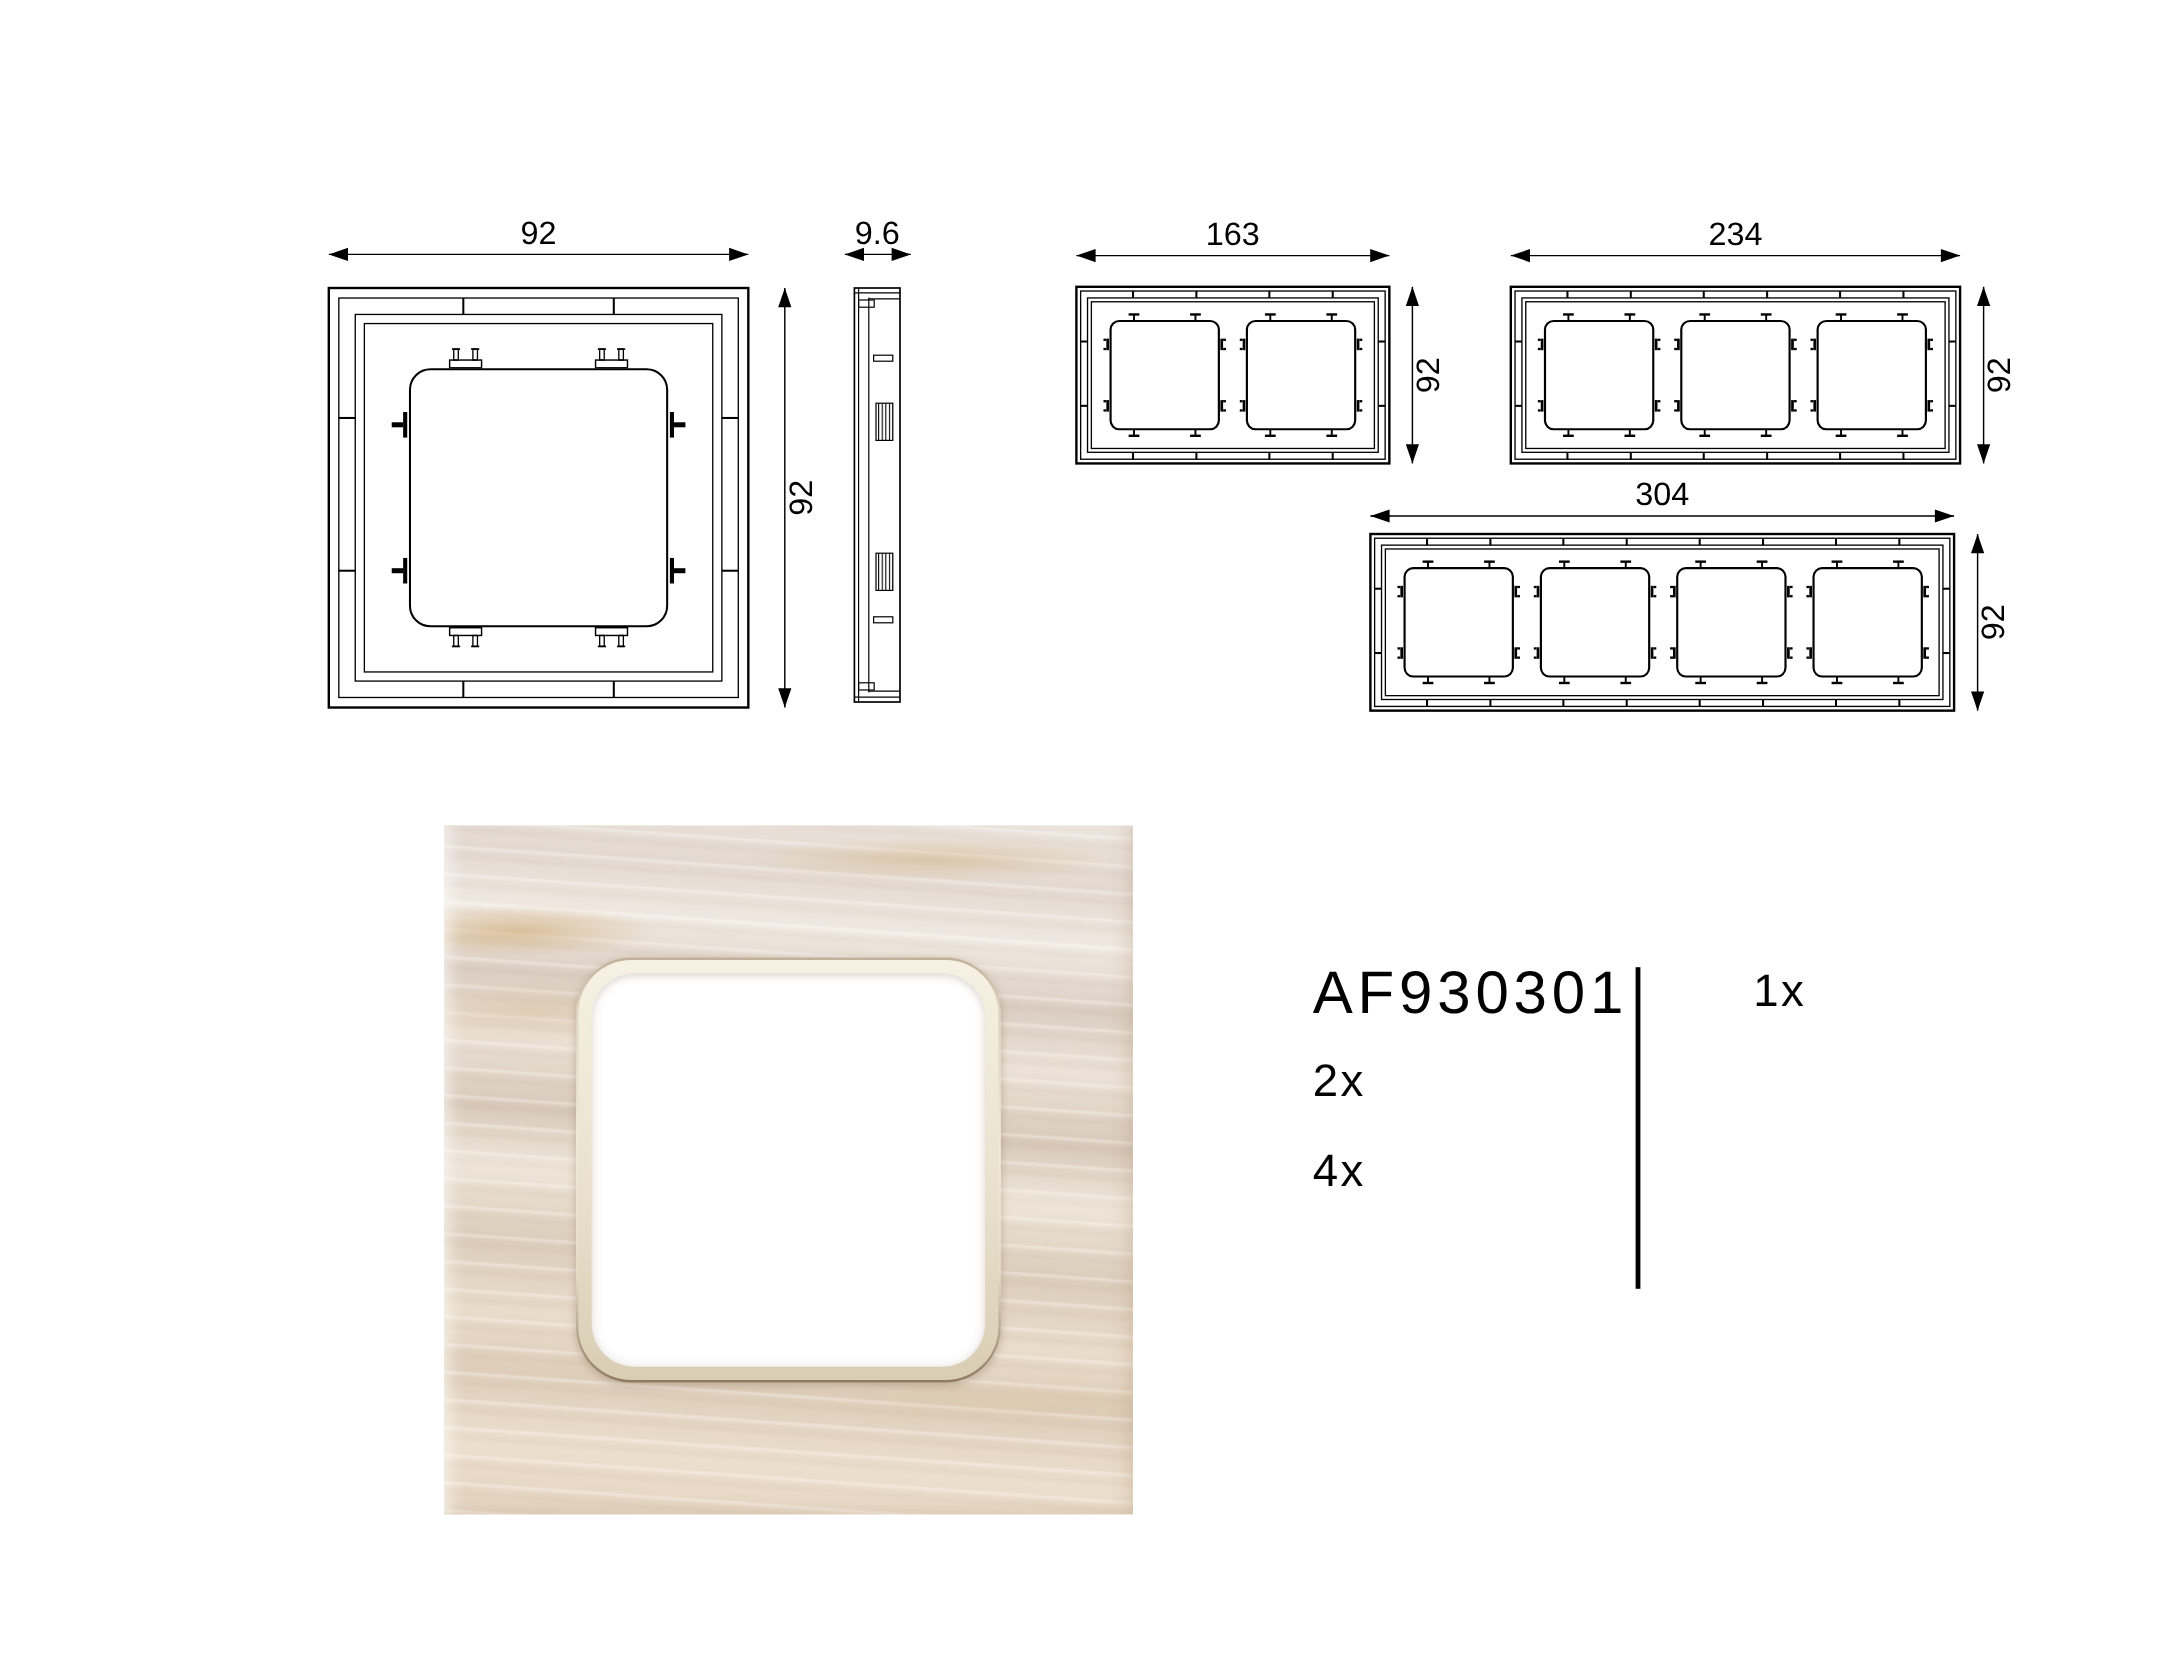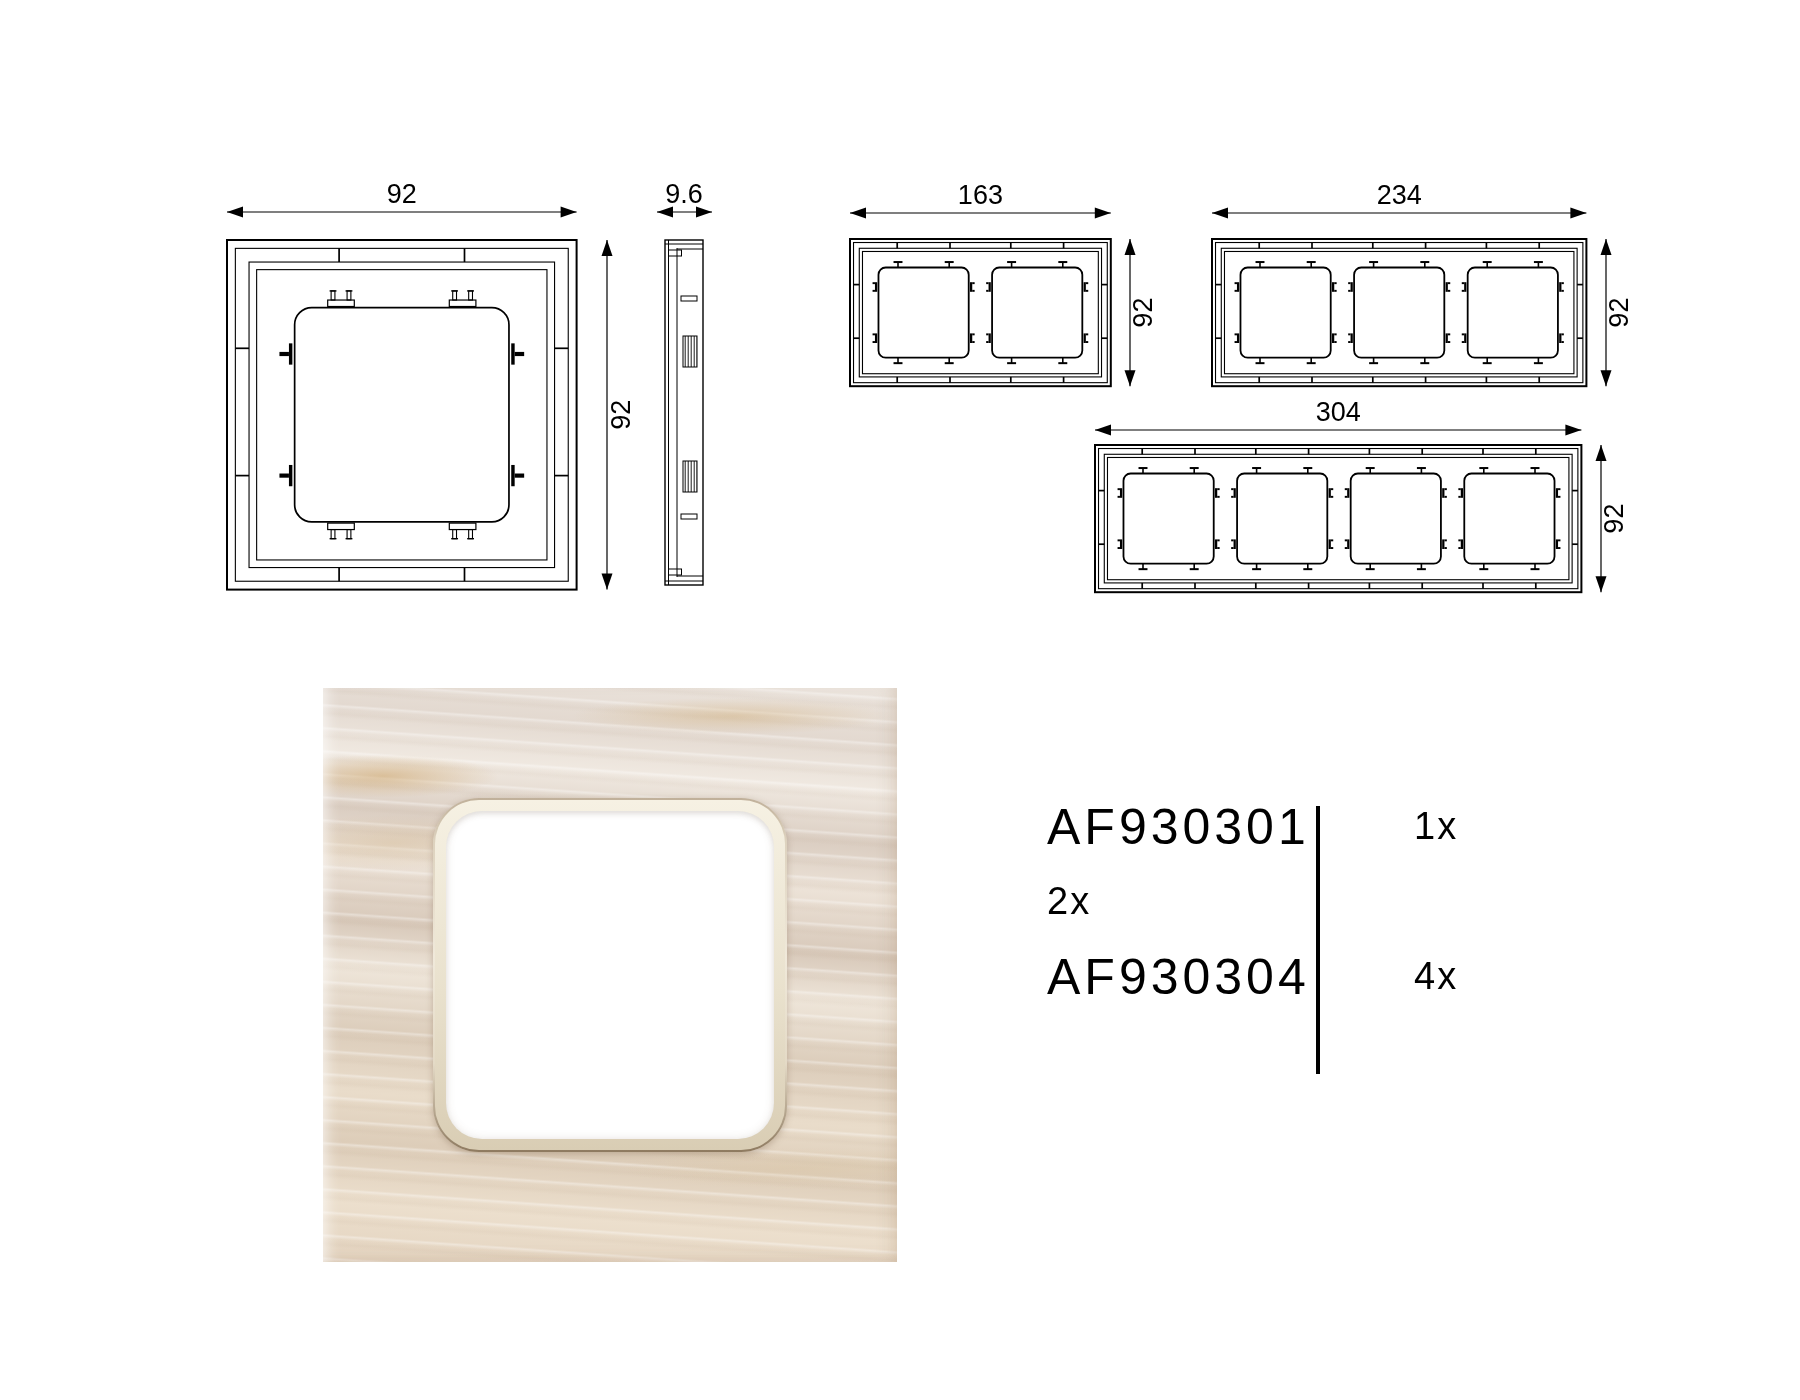--- a/index.html
+++ b/index.html
@@ -1,20 +1,20 @@
 <!DOCTYPE html>
 <html><head>
 <meta charset="utf-8">
 <style>
   html,body{margin:0;padding:0;}
   body{
     width:1800px;height:1400px;background:#ffffff;position:relative;overflow:hidden;
     font-family:"Liberation Sans", sans-serif;color:#000;
   }
-  #sheet{position:absolute;inset:0;}
+  #sheet{position:absolute;inset:0;margin-left:47px;}
   #tech-svg{position:absolute;left:0;top:0;}
   
   .photo{
     position:absolute;left:323px;top:688px;width:574px;height:574px;
     background-color:#e8dfd7;
     background-image:
       radial-gradient(160px 30px at 60px 88px,  rgba(203,159,94,0.50), rgba(203,159,94,0) 72%),
       radial-gradient(230px 26px at 410px 28px, rgba(206,168,108,0.38), rgba(206,168,108,0) 70%),
       radial-gradient(200px 40px at 70px 155px, rgba(210,180,135,0.35), rgba(210,180,135,0) 70%),
       radial-gradient(260px 30px at 480px 480px,rgba(216,192,150,0.25), rgba(216,192,150,0) 70%),
@@ -427,19 +427,18 @@
 
   <div class="prod-table" id="prod-table">
       <div class="prod-row">
         <span class="code">AF930301</span>
         <span class="qty">1x</span>
       </div>
       <div class="prod-row">
         <span class="qty">2x</span>
       </div>
       <div class="prod-row">
-        <span class="code">AF930304</span>
         <span class="qty">4x</span>
       </div>
     </div>
   <div class="tbl-divider"></div>
 
 </div>
 
 </body></html>

